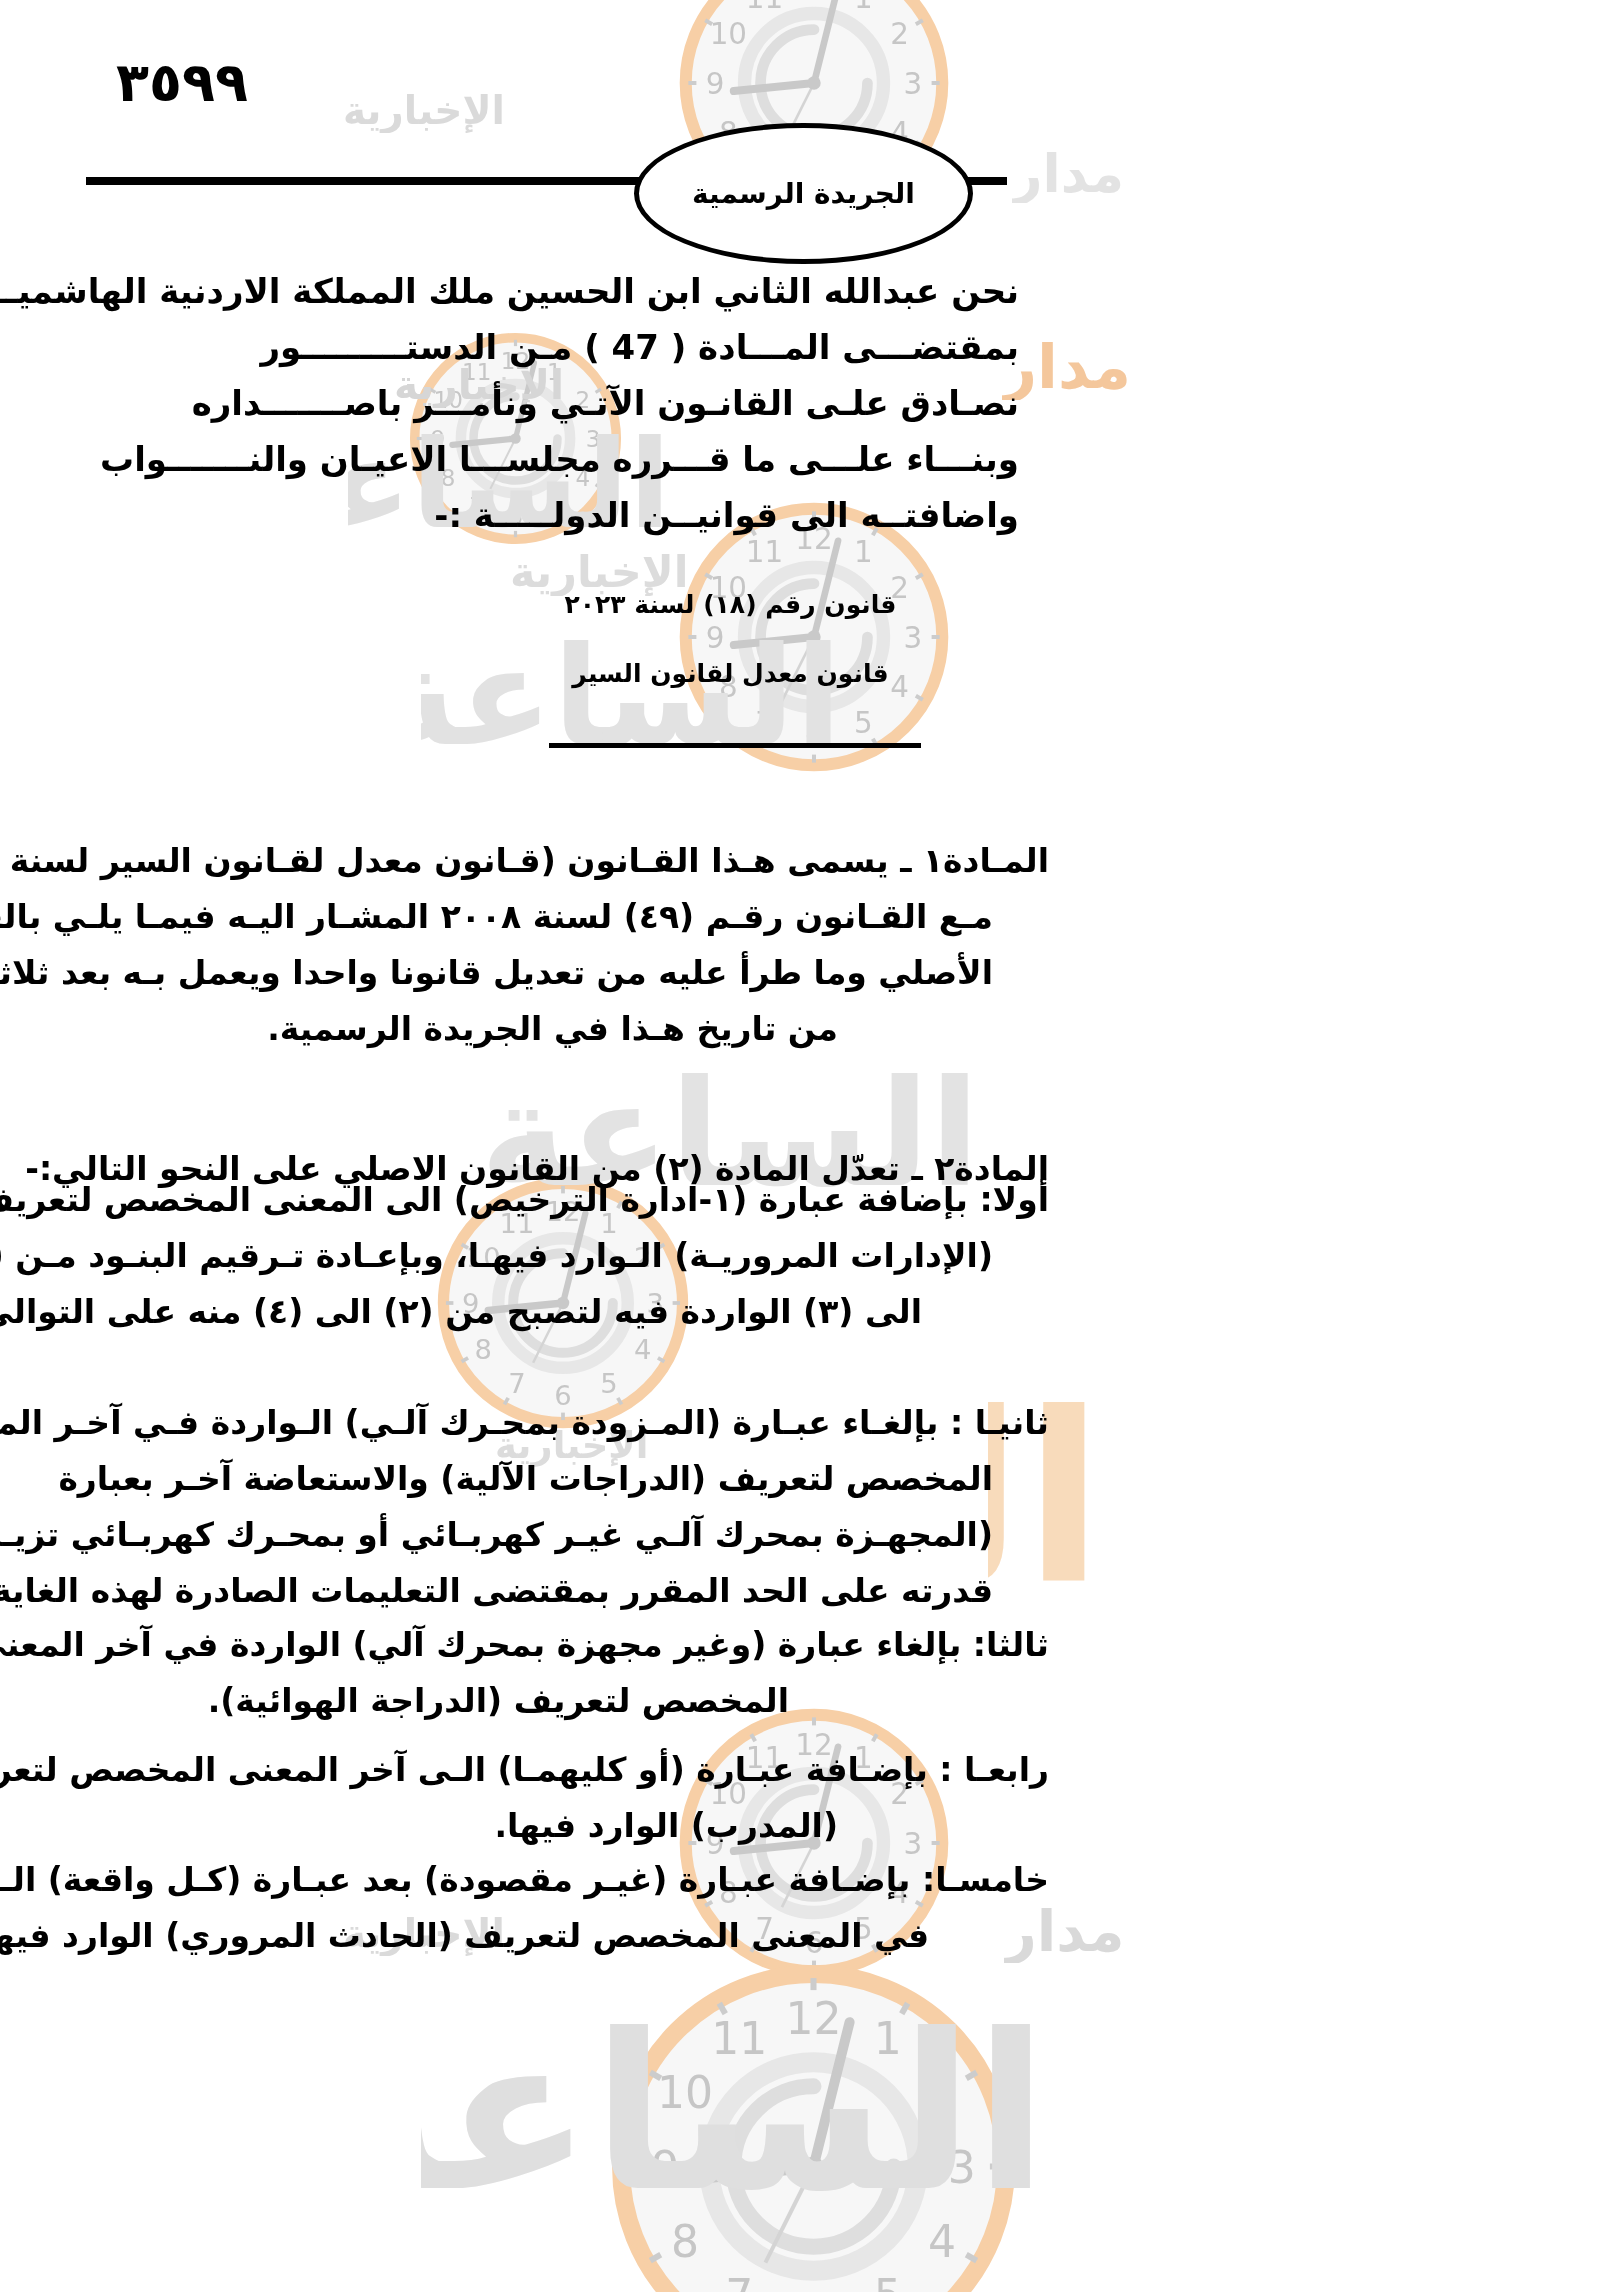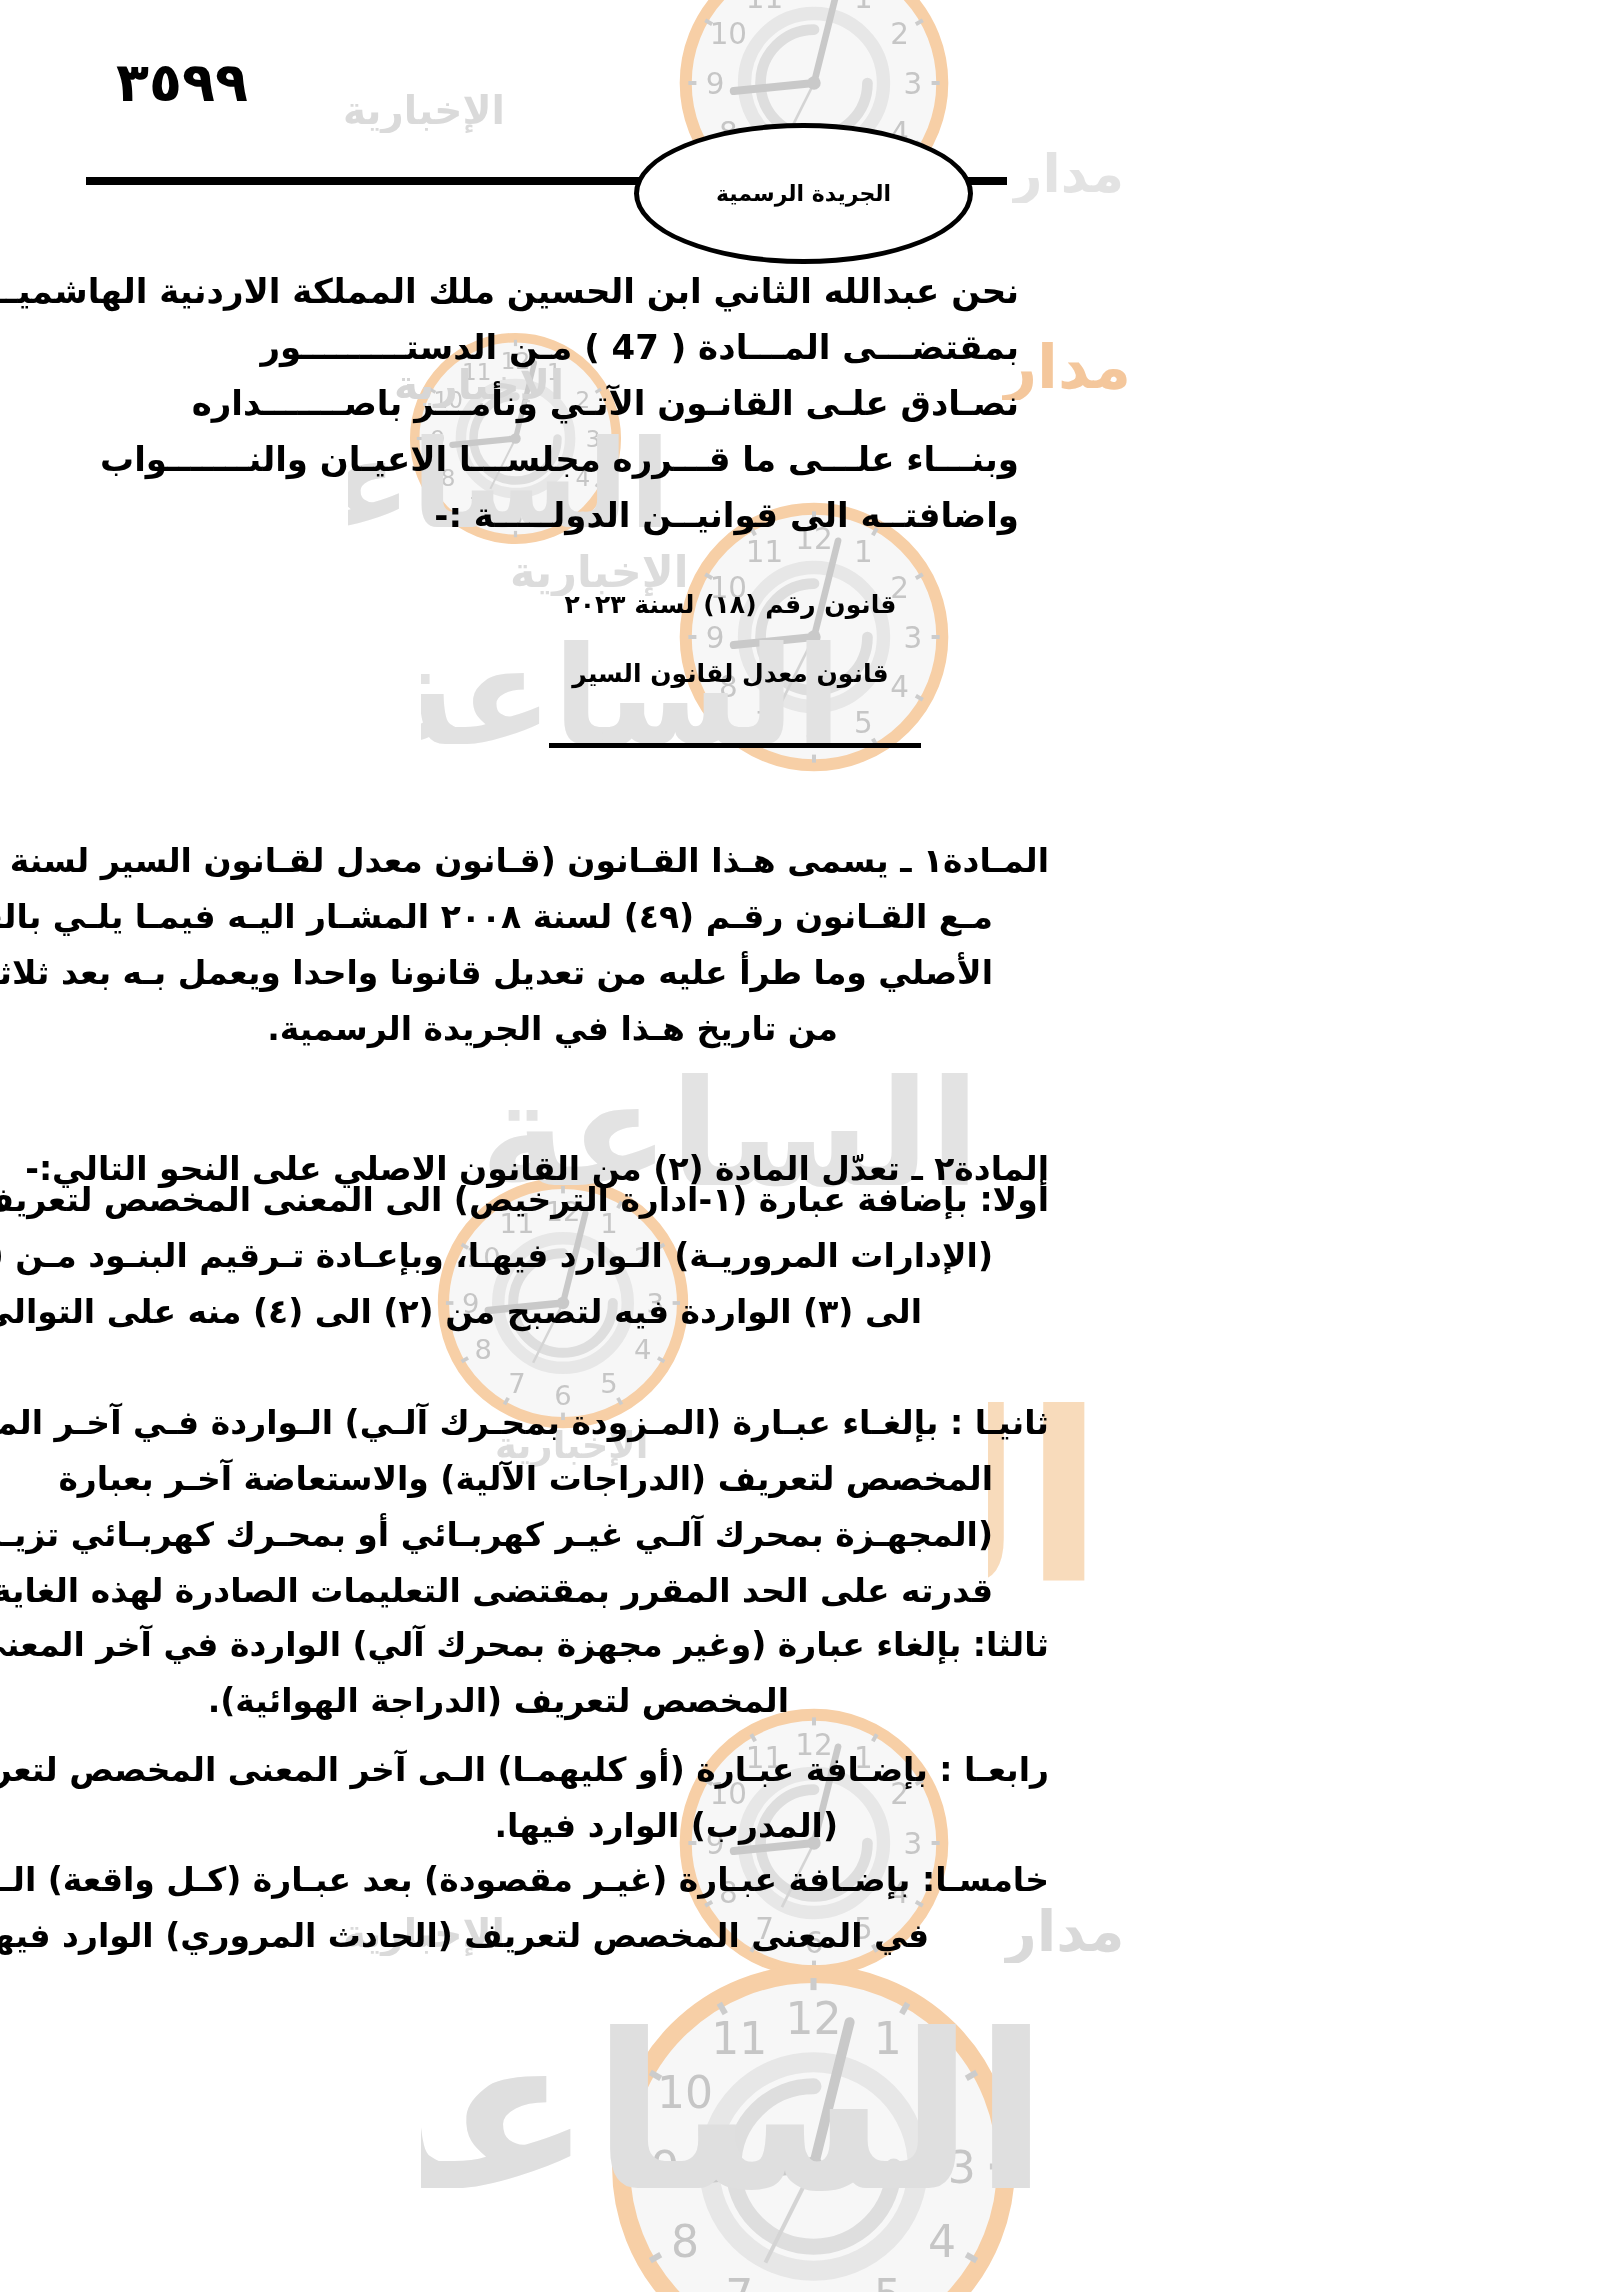--- a/index.html
+++ b/index.html
@@ -32,21 +32,21 @@
   .header-rule{
     position:absolute;left:86px;top:177px;
     width:921px;height:7.8px;background:#000;
   }
   .gazette-oval{
     position:absolute;left:634px;top:123px;
     width:329px;height:131px;
     border:5.9px solid #000;border-radius:50%;
     background:#fff;
     display:flex;align-items:center;justify-content:center;
-    font-size:22px;font-weight:bold;direction:rtl;
+    font-size:28px;font-weight:bold;direction:rtl;
   }
   .tb{
     position:absolute;left:93px;width:956px;
     direction:rtl;text-align:right;
     font-size:33px;line-height:56px;font-weight:bold;
     white-space:nowrap;
   }
   .tb .ln{white-space:nowrap;}
   .preamble{left:93px;width:926px;font-size:34px;}
   .law-title{

